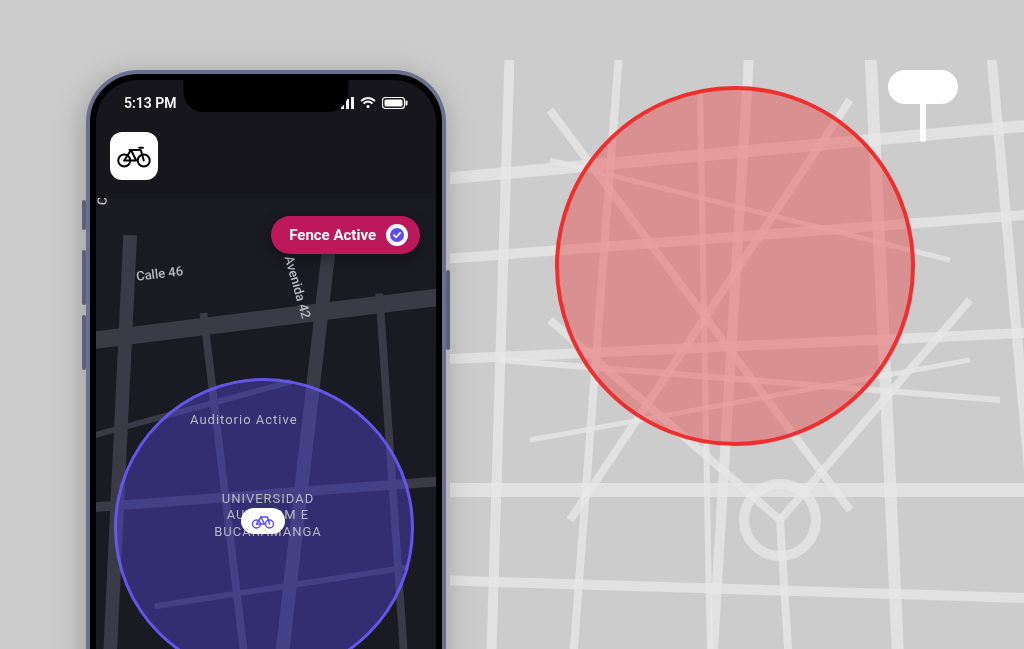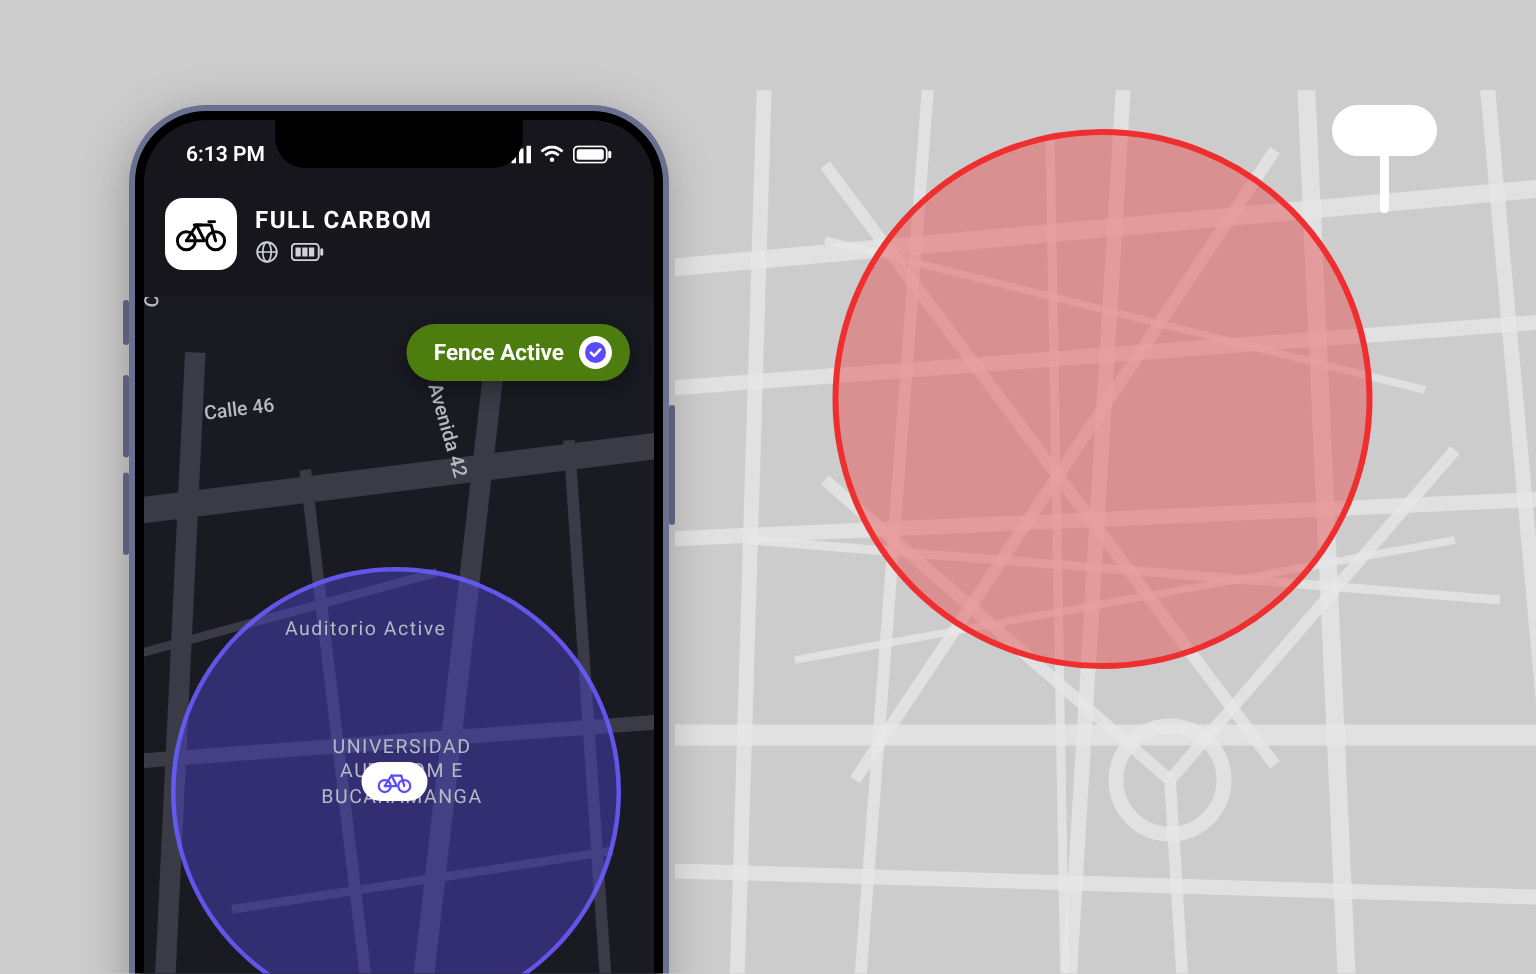--- a/index.html
+++ b/index.html
@@ -134,21 +134,21 @@
     position: absolute;
     color: #b7b9c4;
     font-size: 13px;
     font-weight: 500;
     white-space: nowrap;
   }
 
   .fence-pill {
     position: absolute;
     top: 18px; right: 16px;
-    background: #4d7c0f;
+    background: #be185d;
     color: #ffffff;
     font-weight: 700;
     font-size: 15px;
     padding: 8px 12px 8px 18px;
     border-radius: 999px;
     display: flex;
     align-items: center;
     gap: 10px;
     box-shadow: 0 4px 14px rgba(0,0,0,0.4);
   }
@@ -232,21 +232,21 @@
   <div class="side-button sb2"></div>
   <div class="side-button sb3"></div>
   <div class="side-button sb4"></div>
 
   <div class="phone-inner">
     <div class="notch"></div>
 
     <div class="screen">
 
       <div class="status-bar">
-        <span>6:13 PM</span>
+        <span>5:13 PM</span>
         <div class="status-right">
           <svg width="18" height="12" viewBox="0 0 18 12">
             <rect x="0" y="8" width="3" height="4" fill="#fff"></rect>
             <rect x="5" y="5" width="3" height="7" fill="#fff"></rect>
             <rect x="10" y="2" width="3" height="10" fill="#fff"></rect>
             <rect x="15" y="0" width="3" height="12" fill="#fff"></rect>
           </svg>
           <svg width="16" height="12" viewBox="0 0 16 12">
             <path d="M8 11 A1.5 1.5 0 1 0 8 8 A1.5 1.5 0 1 0 8 11 Z" fill="#fff"></path>
             <path d="M3.5 6.5 Q8 2.5 12.5 6.5" stroke="#fff" stroke-width="1.8" fill="none"></path>
@@ -265,37 +265,20 @@
           <svg viewBox="0 0 48 32">
             <g stroke="#000" stroke-width="2.6" fill="none" stroke-linecap="round" stroke-linejoin="round">
               <circle cx="11" cy="22" r="8"></circle>
               <circle cx="37" cy="22" r="8"></circle>
               <path d="M11 22 L20 8 L33 8 L37 22"></path>
               <path d="M20 8 L27 22 L11 22"></path>
               <path d="M18 8 L24 8"></path>
               <path d="M31 5 L36 5"></path>
             </g>
           </svg>
-        </div>
-        <div class="device-title-col">
-          <div class="device-title">FULL  CARBOM</div>
-          <div class="device-status-icons">
-            <svg width="16" height="16" viewBox="0 0 16 16">
-              <circle cx="8" cy="8" r="6.5" stroke="#cfd0d8" stroke-width="1.3" fill="none"></circle>
-              <ellipse cx="8" cy="8" rx="2.8" ry="6.5" stroke="#cfd0d8" stroke-width="1.1" fill="none"></ellipse>
-              <line x1="1.5" y1="8" x2="14.5" y2="8" stroke="#cfd0d8" stroke-width="1.1"></line>
-            </svg>
-            <svg width="22" height="12" viewBox="0 0 22 12">
-              <rect x="0.5" y="0.5" width="18" height="11" rx="2.5" stroke="#cfd0d8" stroke-width="1.3" fill="none"></rect>
-              <rect x="19.5" y="3.5" width="2" height="5" rx="1" fill="#cfd0d8"></rect>
-              <rect x="3" y="3" width="3.5" height="6" fill="#cfd0d8"></rect>
-              <rect x="7.5" y="3" width="3.5" height="6" fill="#cfd0d8"></rect>
-              <rect x="12" y="3" width="3.5" height="6" fill="#cfd0d8"></rect>
-            </svg>
-          </div>
         </div>
       </div>
 
       <div class="app-map">
         <svg class="roads" viewBox="0 0 348 480">
           <g stroke="#3a3b46" fill="none">
             <path d="M-20 90 L380 40" stroke-width="18"></path>
             <path d="M35 -20 L10 500" stroke-width="14"></path>
             <path d="M240 -20 L180 500" stroke-width="14"></path>
             <path d="M-20 260 L380 230" stroke-width="10"></path>

